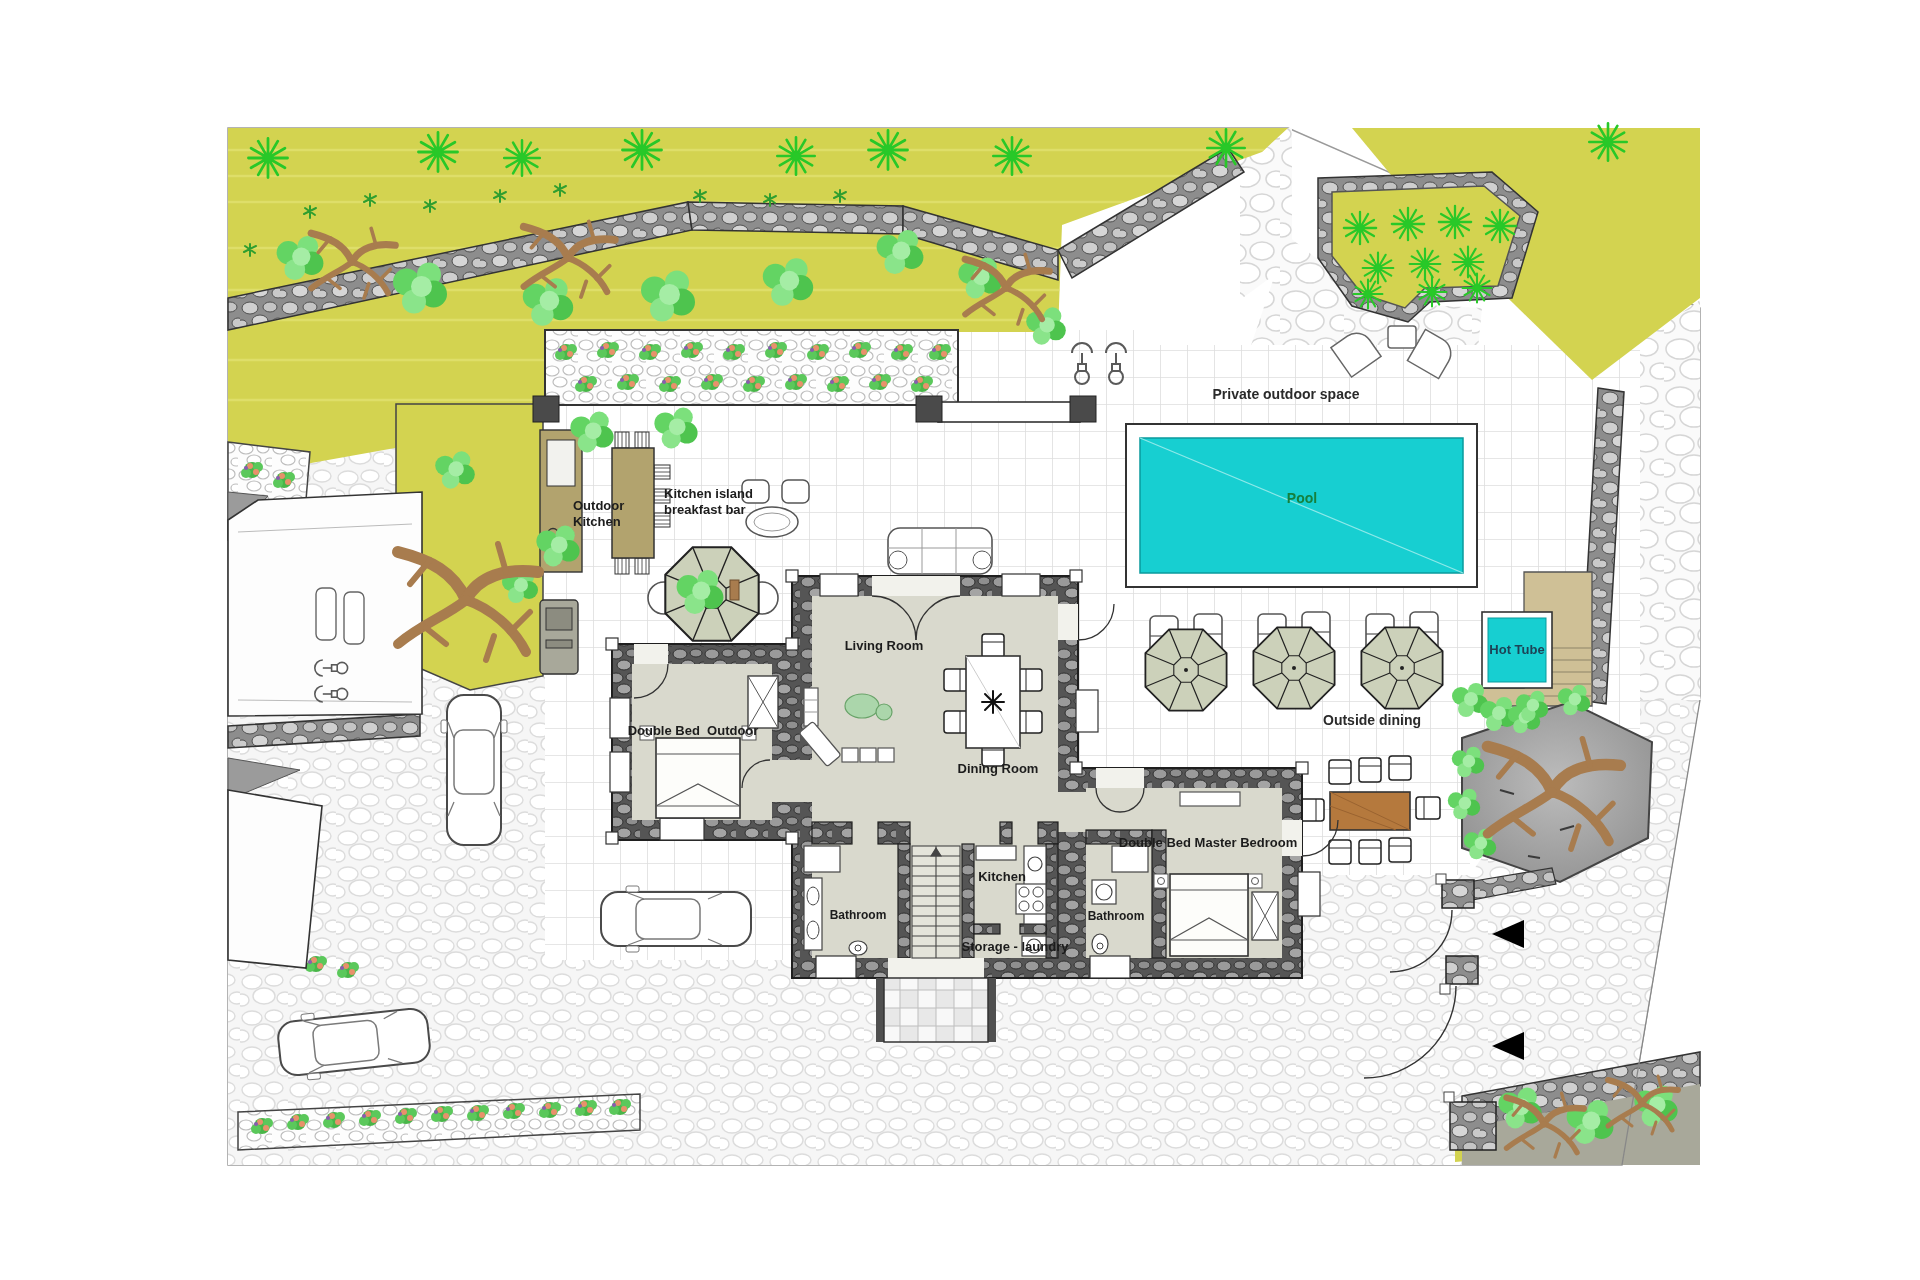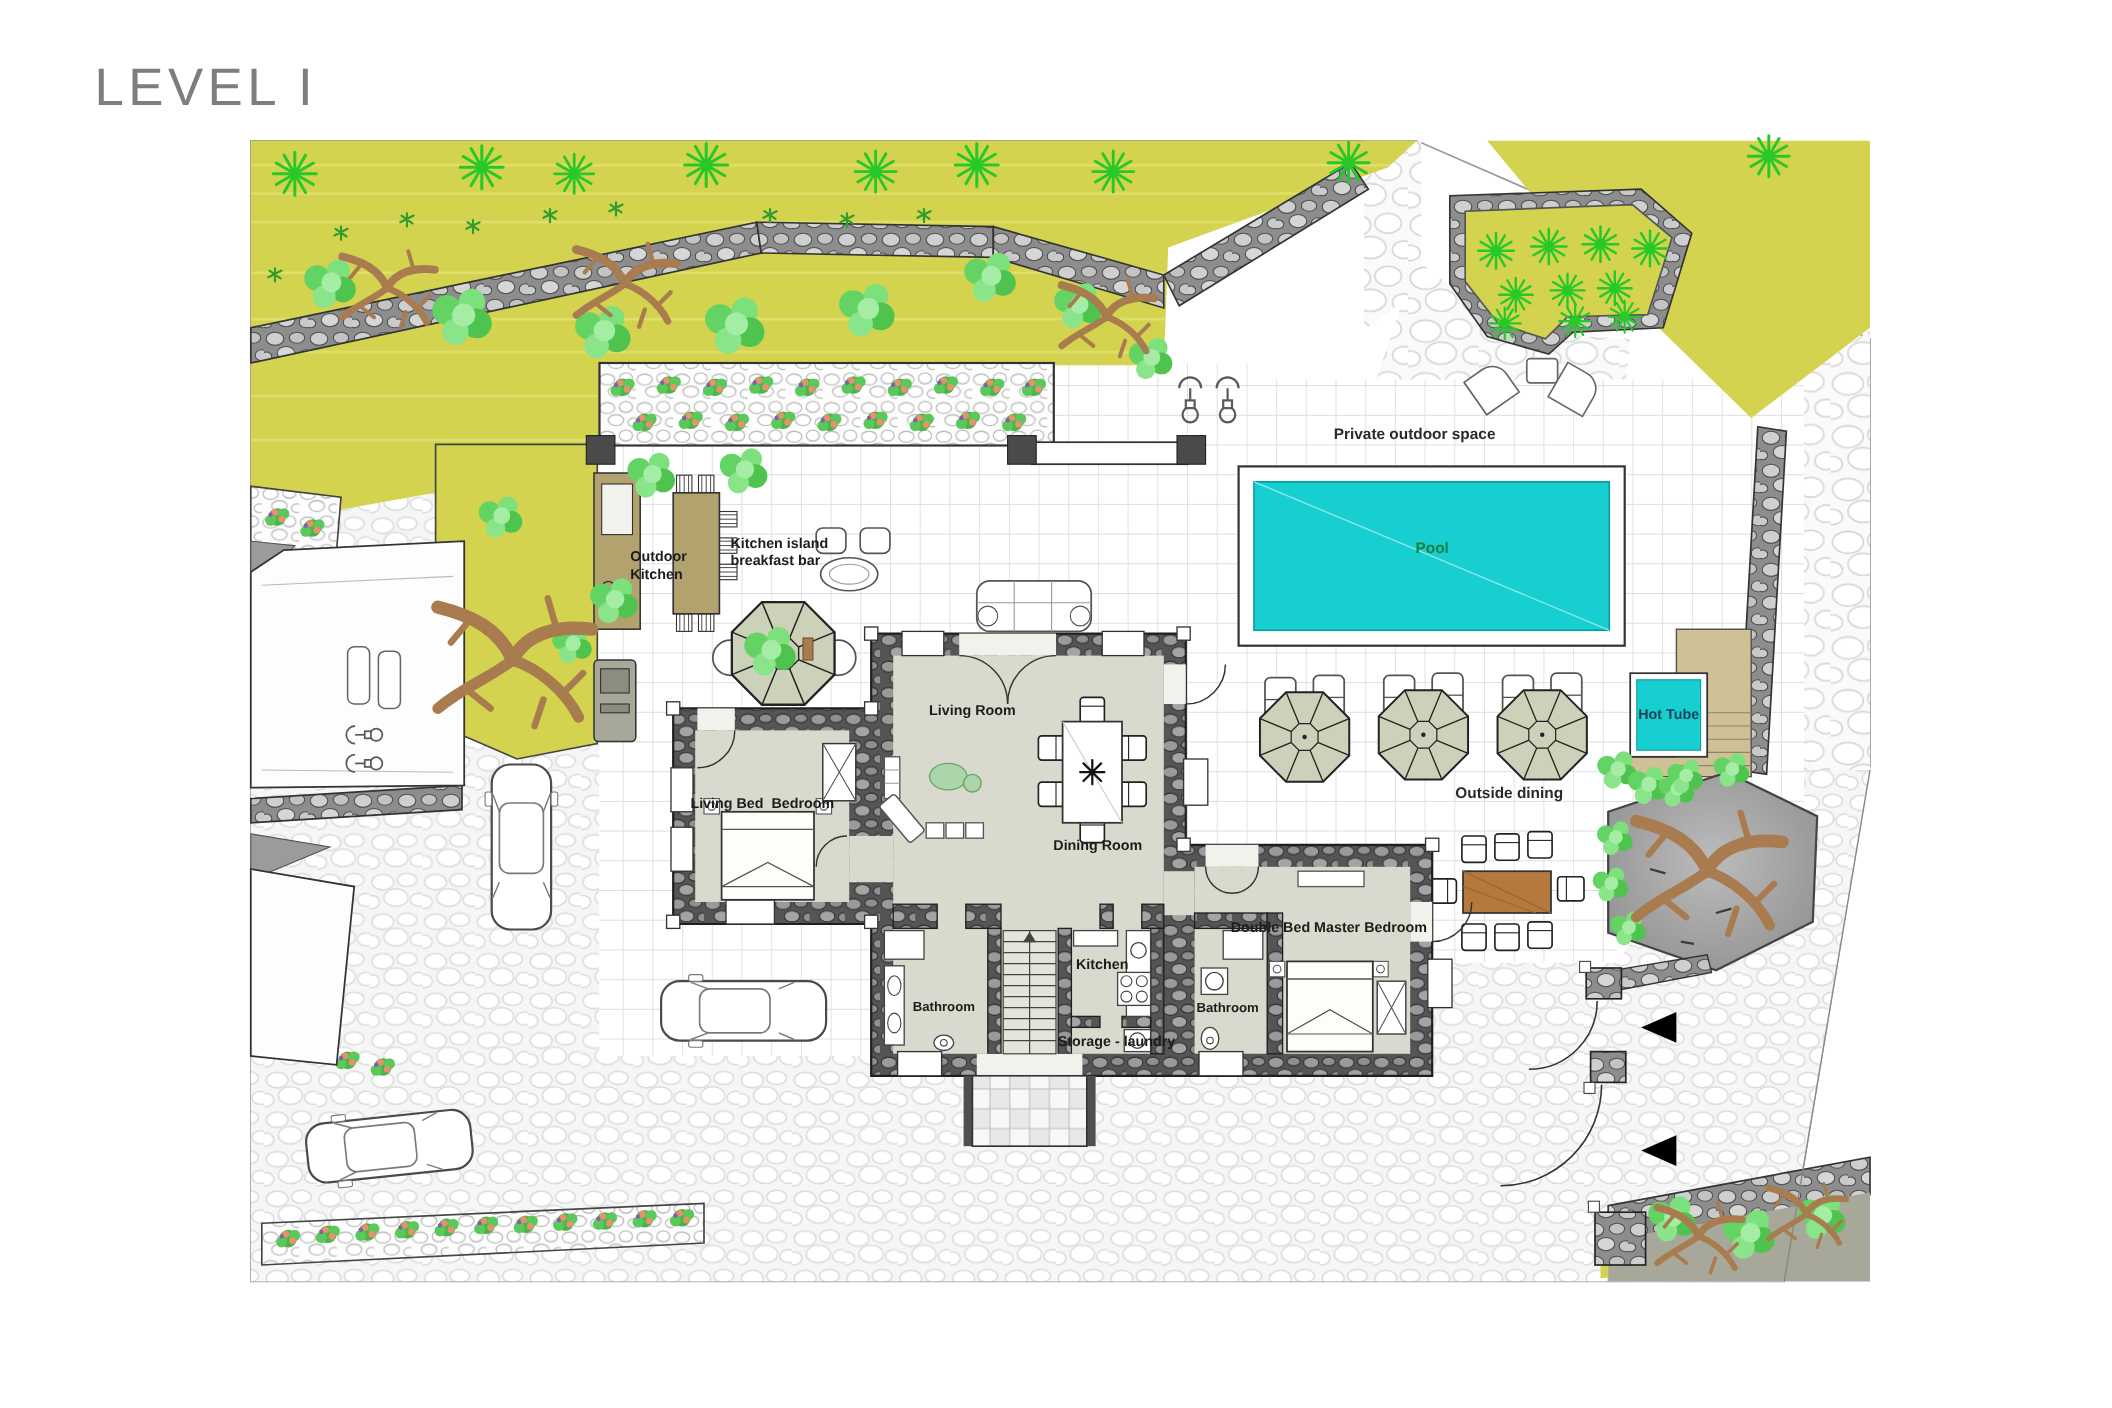--- a/index.html
+++ b/index.html
@@ -627,32 +627,31 @@
   <use href="#tbranch" transform="translate(352,262) scale(1.2)"></use>
   <use href="#tbranch" transform="translate(568,258) scale(1.3)"></use>
   <use href="#tbranch" transform="translate(1006,288) scale(1.2)"></use>
   <use href="#tbranch" transform="translate(466,600) scale(2.0)"></use>
   <use href="#tbranch" transform="translate(1552,792) scale(1.9)"></use>
   <use href="#tbranch" transform="translate(1544,1124) scale(1.1)"></use>
   <use href="#tbranch" transform="translate(1642,1104) scale(1.0)"></use>
 </g>
 </svg>
 
-<div class="page-title">LEVEL I</div>
 
 <div class="lbl lbl-big" style="left:1286px;top:394px">Private outdoor space</div>
 <div class="lbl lbl-pool" style="left:1302px;top:498px">Pool</div>
 <div class="lbl lbl-tub" style="left:1517px;top:650px">Hot Tube</div>
 <div class="lbl lbl-big" style="left:1372px;top:720px">Outside dining</div>
 
 <div class="lbl lbl-left" style="left:573px;top:514px"><span>Outdoor</span><br><span>Kitchen</span></div>
 <div class="lbl lbl-left" style="left:664px;top:502px"><span>Kitchen island</span><br><span>breakfast bar</span></div>
 
 <div class="lbl" style="left:884px;top:646px">Living Room</div>
 <div class="lbl" style="left:998px;top:769px">Dining Room</div>
-<div class="lbl" style="left:693px;top:731px">Living Bed  Bedroom</div>
+<div class="lbl" style="left:693px;top:731px">Double Bed  Outdoor</div>
 <div class="lbl" style="left:1208px;top:843px">Double Bed Master Bedroom</div>
 <div class="lbl" style="left:1002px;top:877px">Kitchen</div>
 <div class="lbl" style="left:858px;top:915px;font-size:12px">Bathroom</div>
 <div class="lbl" style="left:1116px;top:916px;font-size:12px">Bathroom</div>
 <div class="lbl" style="left:1015px;top:947px">Storage - laundry</div>
 
 </div>
 
 </body></html>

